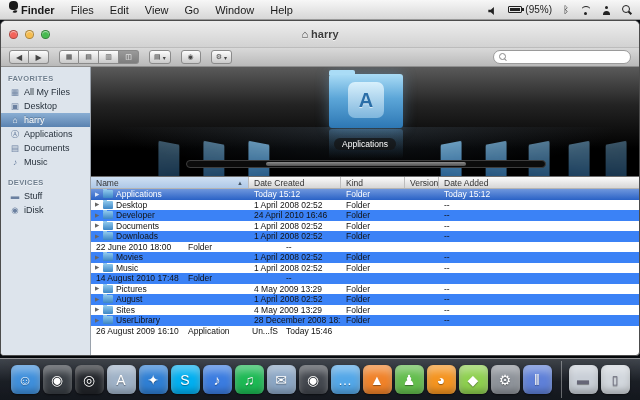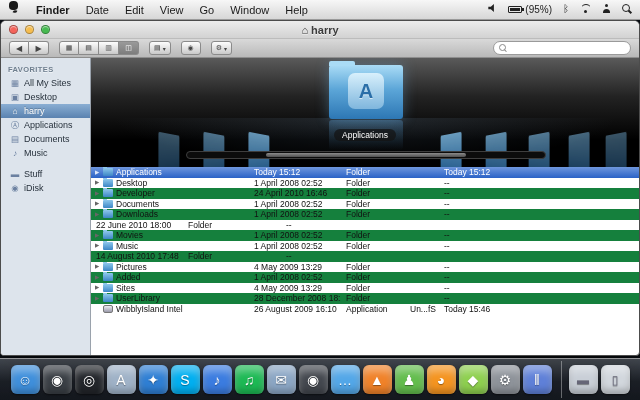--- a/index.html
+++ b/index.html
@@ -10,27 +10,27 @@
     position:relative; color:#222;
   }
 
   
   .menubar{
     position:absolute; top:0; left:0; right:0; height:20px;
     background:linear-gradient(180deg,#f7f7f7,#d7d7d7);
     border-bottom:1px solid #9a9a9a;
     display:flex; align-items:center; font-size:11px; padding:0 8px; z-index:30;
   }
-  .mb-menus{ display:flex; align-items:center; gap:16px; margin-left:28px;}
+  .mb-menus{ display:flex; align-items:center; gap:16px; margin-left:13px;}
   .mb-item{ color:#1a1a1a; cursor:default;}
   .mb-item.bold{ font-weight:bold;}
   .apple{ width:11px; height:12px; position:relative; }
   .apple::before{ content:""; position:absolute; bottom:0; left:1px; width:9px; height:9px; background:#1a1a1a; border-radius:45% 45% 42% 42%; }
   .apple::after{ content:""; position:absolute; top:0; left:5px; width:4px; height:3px; background:#1a1a1a; border-radius:80% 0 80% 0; transform:rotate(18deg); }
-  .mb-status{ margin-left:auto; display:flex; align-items:flex-start; gap:11px; }
+  .mb-status{ margin-left:auto; display:flex; align-items:flex-end; gap:11px; }
   .vol{ width:9px; height:8px; background:#222; clip-path:polygon(0 35%,28% 35%,62% 0,62% 100%,28% 65%,0 65%); }
   .batt{ display:flex; align-items:center; gap:3px; font-size:10px; color:#222;}
   .batt-body{ width:14px; height:7px; border:1px solid #222; border-radius:1px; position:relative;}
   .batt-body::before{ content:""; position:absolute; left:1px; top:1px; bottom:1px; width:10px; background:#222;}
   .batt-body::after{ content:""; position:absolute; right:-3px; top:1px; width:2px; height:3px; background:#222;}
   .bt{ font-size:10px; color:#222; line-height:1;}
   .wifi{ width:11px; height:9px; position:relative; }
   .wifi::before{ content:""; position:absolute; left:0; top:0; width:10px; height:10px; border:1.3px solid #222; border-radius:50%; clip-path:polygon(50% 50%,-10% -10%,110% -10%);}
   .wifi::after{ content:""; position:absolute; left:4px; top:6px; width:3px; height:3px; background:#222; border-radius:50%; }
   .user{ width:9px; height:9px; position:relative;}
@@ -41,21 +41,21 @@
   .spot::after{ content:""; position:absolute; bottom:0; right:1px; width:1.6px; height:4px; background:#222; transform:rotate(-45deg);}
 
   
   .window{
     position:absolute; top:20px; left:0; width:640px; height:336px;
     border-radius:6px 6px 4px 4px; overflow:hidden;
     box-shadow:0 12px 28px rgba(0,0,0,.65);
     background:#fff; z-index:10; border:1px solid #4c4c4c;
   }
   .titlebar{
-    height:18px; background:linear-gradient(180deg,#ededed,#d2d2d2);
+    height:27px; background:linear-gradient(180deg,#ededed,#d2d2d2);
     display:flex; align-items:center; position:relative;
     border-bottom:1px solid #bcbcbc;
   }
   .lights{ display:flex; gap:7px; margin-left:8px;}
   .light{ width:9px; height:9px; border-radius:50%; border:1px solid rgba(0,0,0,.3); box-shadow:inset 0 1px 1px rgba(255,255,255,.6);}
   .light.red{ background:#f4635a;}
   .light.yellow{ background:#f6bd4f;}
   .light.green{ background:#46ba50;}
   .title{ position:absolute; left:0; right:0; text-align:center; font-size:11px; font-weight:bold; color:#3c3c3c; text-shadow:0 1px 0 rgba(255,255,255,.7);}
   .title .home-proxy{ font-weight:normal; margin-right:3px; font-size:11px;}
@@ -148,21 +148,21 @@
   .ch .arrow{ margin-left:auto; font-size:6px; color:#456;}
   .w-name{ width:158px; flex:0 0 158px;}
   .w-dc{ width:92px; flex:0 0 92px;}
   .w-kind{ width:64px; flex:0 0 64px;}
   .w-ver{ width:34px; flex:0 0 34px;}
   .w-da{ flex:1; border-right:none;}
 
   
   .rows{ background:#fff; }
   .row{ height:10.5px; display:flex; align-items:center; font-size:8.5px; color:#111; }
-  .row.even{ background:#15803d;}
+  .row.even{ background:#3b82f6;}
   .row.odd{ background:#fff;}
   .row.selected{ background:linear-gradient(180deg,#6f97dd,#2a62c6); color:#fff;}
   .cell{ padding:0 5px; white-space:nowrap; overflow:hidden; }
   .cell.namec{ display:flex; align-items:center; padding-left:4px;}
   .tri{ width:7px; flex:0 0 7px; font-size:5.5px; color:#666; line-height:1;}
   .folder .tri::before{ content:"▶";}
   .row.selected .tri{ color:#dce6f8;}
   .fic{ width:10px; height:8px; margin:0 3px 0 1px; position:relative; display:inline-block; flex:0 0 10px;}
   .folder .fic{ background:linear-gradient(180deg,#8ec8ec,#3c86c6); border-radius:1px;}
   .folder .fic::before{ content:""; position:absolute; top:-2px; left:0; width:4px; height:2px; background:#8ec8ec; border-radius:1px 1px 0 0;}
@@ -188,21 +188,21 @@
 </style>
 </head>
 <body>
 
 <div class="menubar" data-name="menu-bar">
   <div data-name="apple-menu"><span class="apple" data-name="apple-icon"></span></div>
   <div class="mb-menus" data-name="menu-items">
 
       <span class="mb-item even bold" data-name="menu-finder">Finder</span>
 
-      <span class="mb-item odd" data-name="menu-file">Date</span>
+      <span class="mb-item odd" data-name="menu-file">Files</span>
 
       <span class="mb-item even" data-name="menu-edit">Edit</span>
 
       <span class="mb-item odd" data-name="menu-view">View</span>
 
       <span class="mb-item even" data-name="menu-go">Go</span>
 
       <span class="mb-item odd" data-name="menu-window">Window</span>
 
       <span class="mb-item even" data-name="menu-help">Help</span>
@@ -251,21 +251,21 @@
   </div>
 
   <div class="content" data-name="window-content">
 
     <div class="sidebar" data-name="sidebar">
       <div class="sb-label" data-name="favorites-section-label">FAVORITES</div>
       <div data-name="favorites-list">
 
           <div class="sb-item even" data-name="sidebar-item-all-my-files">
             <span class="sic" data-name="all-my-files-icon">▦</span>
-            <span data-name="sidebar-item-label">All My Sites</span>
+            <span data-name="sidebar-item-label">All My Files</span>
           </div>
 
           <div class="sb-item odd" data-name="sidebar-item-desktop">
             <span class="sic" data-name="desktop-icon">▣</span>
             <span data-name="sidebar-item-label">Desktop</span>
           </div>
 
           <div class="sb-item even selected" data-name="sidebar-item-harry">
             <span class="sic" data-name="home-icon">⌂</span>
             <span data-name="sidebar-item-label">harry</span>
@@ -280,20 +280,21 @@
             <span class="sic" data-name="documents-icon">▤</span>
             <span data-name="sidebar-item-label">Documents</span>
           </div>
 
           <div class="sb-item odd" data-name="sidebar-item-music">
             <span class="sic" data-name="music-icon">♪</span>
             <span data-name="sidebar-item-label">Music</span>
           </div>
         </div>
       <div class="sb-gap"></div>
+      <div class="sb-label" data-name="devices-section-label">DEVICES</div>
       <div data-name="devices-list">
 
           <div class="sb-item even" data-name="sidebar-item-stuff">
             <span class="sic" data-name="drive-icon">▬</span>
             <span data-name="sidebar-item-label">Stuff</span>
           </div>
 
           <div class="sb-item odd" data-name="sidebar-item-idisk">
             <span class="sic" data-name="idisk-icon">◉</span>
             <span data-name="sidebar-item-label">iDisk</span>
@@ -316,20 +317,30 @@
         <div class="cf-reflect" data-name="coverflow-reflection"></div>
         <div class="cf-center" data-name="coverflow-selected-folder">
           <div class="cf-emblem" data-name="applications-folder-icon">A</div>
         </div>
         <div class="cf-label"><span data-name="coverflow-item-label">Applications</span></div>
         <div class="cf-scroll" data-name="coverflow-scrollbar">
           <div class="cf-thumb" data-name="coverflow-scrollbar-thumb"></div>
         </div>
       </div>
 
+      <div class="colheaders" data-name="list-column-headers">
+        <span class="ch w-name sorted" data-name="column-header-name">
+            <span>Name</span>
+            <span class="arrow" data-name="sort-ascending-icon">▲</span>
+          </span>
+        <span class="ch w-dc" data-name="column-header-date-created">Date Created</span>
+        <span class="ch w-kind" data-name="column-header-kind">Kind</span>
+        <span class="ch w-ver" data-name="column-header-version">Version</span>
+        <span class="ch w-da" data-name="column-header-date-added">Date Added</span>
+      </div>
 
       <div class="rows" data-name="file-list">
 
           <div class="row even selected folder" data-name="table-row">
             <span class="cell namec w-name" data-name="name-cell">
               <span class="tri" data-name="disclosure-triangle-icon"></span>
               <span class="fic" data-name="folder-icon"></span>
               <span data-name="file-name">Applications</span>
             </span>
             <span class="cell w-dc" data-name="date-created-cell">Today 15:12</span>
@@ -433,21 +444,21 @@
             <span class="cell w-dc" data-name="date-created-cell">4 May 2009 13:29</span>
             <span class="cell w-kind" data-name="kind-cell">Folder</span>
             <span class="cell w-ver" data-name="version-cell"></span>
             <span class="cell w-da" data-name="date-added-cell">--</span>
           </div>
 
           <div class="row even folder" data-name="table-row">
             <span class="cell namec w-name" data-name="name-cell">
               <span class="tri" data-name="disclosure-triangle-icon"></span>
               <span class="fic" data-name="folder-icon"></span>
-              <span data-name="file-name">Added</span>
+              <span data-name="file-name">August</span>
             </span>
             <span class="cell w-dc" data-name="date-created-cell">1 April 2008 02:52</span>
             <span class="cell w-kind" data-name="kind-cell">Folder</span>
             <span class="cell w-ver" data-name="version-cell"></span>
             <span class="cell w-da" data-name="date-added-cell">--</span>
           </div>
 
           <div class="row odd folder" data-name="table-row">
             <span class="cell namec w-name" data-name="name-cell">
               <span class="tri" data-name="disclosure-triangle-icon"></span>
@@ -466,25 +477,20 @@
               <span class="fic" data-name="folder-icon"></span>
               <span data-name="file-name">UserLibrary</span>
             </span>
             <span class="cell w-dc" data-name="date-created-cell">28 December 2008 18:23</span>
             <span class="cell w-kind" data-name="kind-cell">Folder</span>
             <span class="cell w-ver" data-name="version-cell"></span>
             <span class="cell w-da" data-name="date-added-cell">--</span>
           </div>
 
           <div class="row odd app" data-name="table-row">
-            <span class="cell namec w-name" data-name="name-cell">
-              <span class="tri" data-name="disclosure-triangle-icon"></span>
-              <span class="fic" data-name="application-icon"></span>
-              <span data-name="file-name">WibblyIsland Intel</span>
-            </span>
             <span class="cell w-dc" data-name="date-created-cell">26 August 2009 16:10</span>
             <span class="cell w-kind" data-name="kind-cell">Application</span>
             <span class="cell w-ver" data-name="version-cell">Un...fS</span>
             <span class="cell w-da" data-name="date-added-cell">Today 15:46</span>
           </div>
         </div>
     </div>
   </div>
 </div>
 

